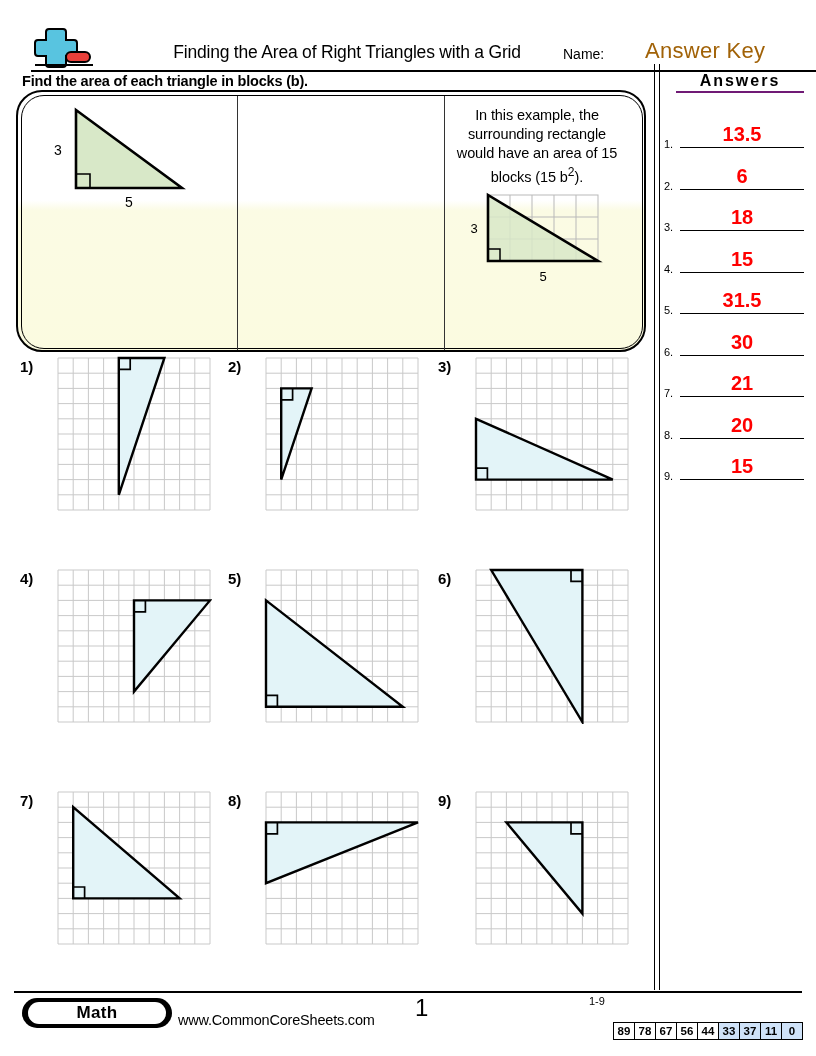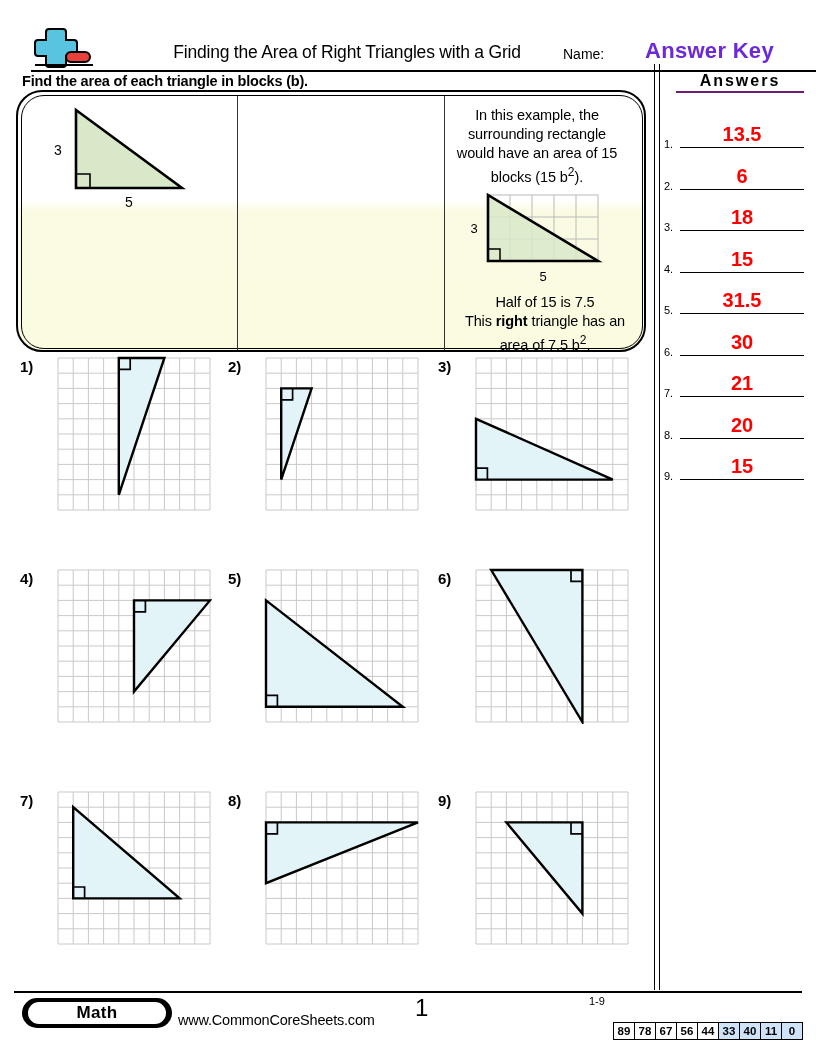--- a/index.html
+++ b/index.html
@@ -23,21 +23,21 @@
     position: absolute; left: 120px; top: 42px; width: 420px;
     text-align: center; font-size: 17.5px; letter-spacing: -0.2px;
     white-space: nowrap;
   }
   .name-label {
     position: absolute; left: 546px; top: 46px;
     font-size: 14px;
   }
   .name-value {
     position: absolute; left: 628px; top: 38px;
-    font-size: 22px; font-weight: bold; color: #6d28d9;
+    font-size: 22px; font-weight: normal; color: #a16207;
     letter-spacing: 0.3px;
   }
   .header-rule {
     position: absolute; left: 14px; top: 70px; width: 788px; height: 2px;
     background: #000;
   }
 
   
   .instruction {
     position: absolute; left: 22px; top: 73px;
@@ -195,25 +195,20 @@
           <line x1="108" y1="8" x2="108" y2="74"></line>
           <line x1="130" y1="8" x2="130" y2="74"></line>
           <line x1="42" y1="30" x2="152" y2="30"></line>
           <line x1="42" y1="52" x2="152" y2="52"></line>
         </g>
         <polygon points="42,8 42,74 152,74" fill="#d8e8c8" fill-opacity="0.85" stroke="#000" stroke-width="2.6" stroke-linejoin="miter"></polygon>
         <polyline points="42,62 54,62 54,74" fill="none" stroke="#000" stroke-width="1.5"></polyline>
         <text x="28" y="46" font-size="13" font-family="Liberation Sans, sans-serif" text-anchor="middle">3</text>
         <text x="97" y="94" font-size="13" font-family="Liberation Sans, sans-serif" text-anchor="middle">5</text>
       </svg>
-    </div>
-    <div class="ex-text ex-text-bot">
-      <span>Half of 15 is 7.5</span><br>
-      <span>This </span><b>right</b><span> triangle has an</span><br>
-      <span>area of 7.5 b</span><sup>2</sup><span>.</span>
     </div>
   </div>
 </div>
 
 <div id="problems-container">
     <div class="problem" style="left: 20px; top: 356px;">
       <div class="prob-num" style="left: 0px; top: 2px;">1)</div>
       <svg width="156" height="156" viewBox="-2 -2 156 156" class="grid-svg" style="left: 36px; top: 0px;">
         <g stroke="#c9c9c9" stroke-width="1" fill="none">
           <line x1="0" y1="0" x2="0" y2="152"></line>
@@ -550,18 +545,18 @@
 <div class="scale-label">1-9</div>
 <table class="scale-table">
   <tbody>
       <tr id="scale-row">
         <td>89</td>
         <td>78</td>
         <td>67</td>
         <td>56</td>
         <td>44</td>
         <td class="hl">33</td>
-        <td class="hl">40</td>
+        <td class="hl">37</td>
         <td class="hl">11</td>
         <td class="hl">0</td>
       </tr>
 </tbody>
   </table>
 
 </body></html>

